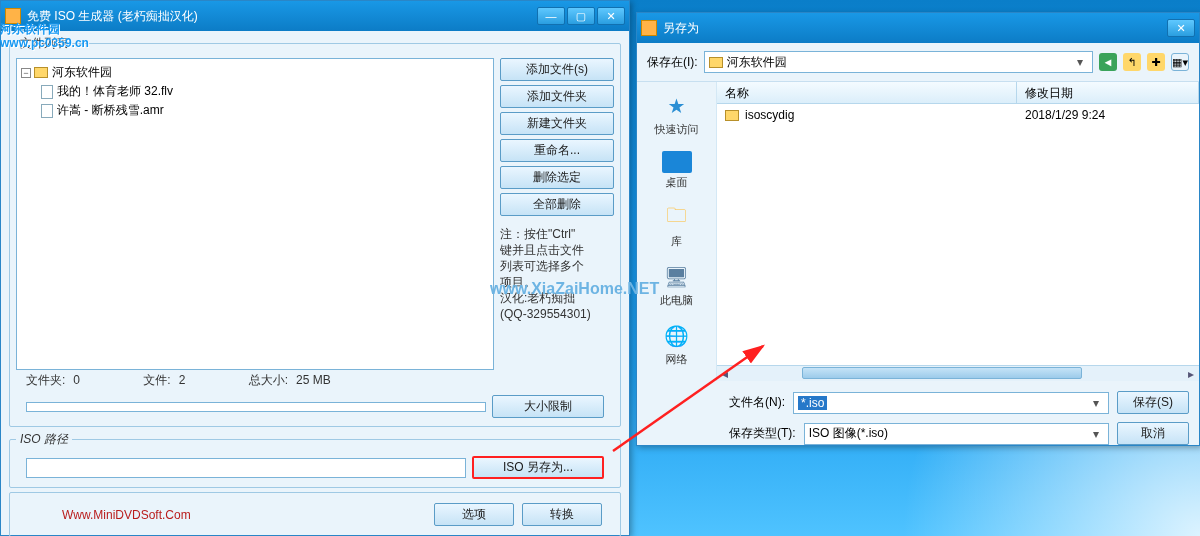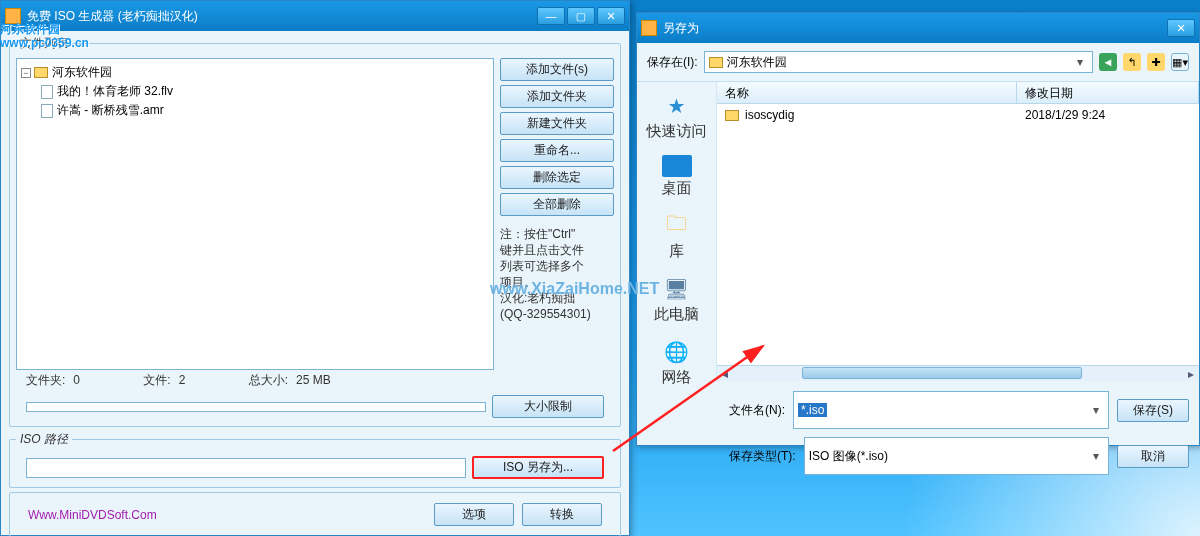--- a/index.html
+++ b/index.html
@@ -34,56 +34,56 @@
 .btn { height: 23px; background: linear-gradient(180deg, #eaf6ff, #c6e3f6); border: 1px solid #5a9cc7; border-radius: 2px; display: flex; align-items: center; justify-content: center; cursor: default; color: #1a1a1a; }
 .note { font-size: 12px; line-height: 16px; color: #333; margin-top: 6px; }
 .stats { display: flex; gap: 40px; padding: 2px 10px; color: #333; }
 .stats span.val { display: inline-block; min-width: 30px; margin-left: 8px; }
 .empty-bar { height: 10px; background: #fff; border: 1px solid #7ab3d8; margin: 4px 10px; }
 .row { display: flex; align-items: center; gap: 6px; padding: 2px 10px; }
 .row .inp { flex: 1; height: 20px; background: #fff; border: 1px solid #7ab3d8; padding: 0 4px; }
 .row .btn { width: 112px; }
 .highlight-btn { border: 2px solid #ff2020 !important; }
 .link-row { display: flex; align-items: center; padding: 8px 12px; }
-.link-row a { color: #a21caf; text-decoration: none; }
+.link-row a { color: #b91c1c; text-decoration: none; margin-left: 34px; }
 .link-row .spacer { flex: 1; }
 .link-row .btn { width: 80px; margin-left: 8px; }
 
 
 #save-win { left: 636px; top: 12px; width: 564px; height: 434px; }
 .save-topbar { display: flex; align-items: center; padding: 8px 10px; gap: 6px; }
 .save-topbar label { white-space: nowrap; }
 .save-topbar .combo { flex: 1; height: 22px; background: #fff; border: 1px solid #7ab3d8; display: flex; align-items: center; padding: 0 4px; }
 .save-topbar .combo .folder-icon { width: 14px; height: 11px; background: #ffd76a; border: 1px solid #b8902a; margin-right: 4px; }
 .save-topbar .combo .dd { margin-left: auto; width: 16px; text-align: center; color: #555; }
 .tool-icons { display: flex; gap: 6px; }
 .tool-icons .ti { width: 18px; height: 18px; border-radius: 3px; display: flex; align-items: center; justify-content: center; font-size: 11px; }
 .save-body { display: flex; height: 300px; border-top: 1px solid #c7dff0; }
 .places { width: 80px; background: #eaf4fb; display: flex; flex-direction: column; align-items: center; padding-top: 6px; gap: 6px; border-right: 1px solid #d4e8f5; }
 .place { display: flex; flex-direction: column; align-items: center; gap: 2px; width: 70px; padding: 4px 0; border-radius: 3px; }
 .place .pi { width: 34px; height: 28px; display: flex; align-items: center; justify-content: center; font-size: 20px; }
-.place .lbl { font-size: 15px; color: #333; text-align: center; }
+.place .lbl { font-size: 11px; color: #333; text-align: center; }
 .file-list { flex: 1; display: flex; flex-direction: column; }
 .fl-header { height: 22px; background: linear-gradient(180deg, #f4fbff, #dbeefa); border-bottom: 1px solid #b6d7ec; display: flex; }
 .fl-header .col { padding: 3px 8px; border-right: 1px solid #b6d7ec; }
 .fl-header .col.name { width: 300px; }
 .fl-header .col.date { flex: 1; }
 .fl-rows { flex: 1; background: #fff; overflow: hidden; position: relative; }
 .fl-row { display: flex; align-items: center; height: 22px; }
 .fl-row .cname { width: 300px; padding: 0 8px; display: flex; align-items: center; }
 .fl-row .cname .folder-icon { width: 14px; height: 11px; background: #ffd76a; border: 1px solid #b8902a; margin-right: 6px; }
 .fl-row .cdate { flex: 1; padding: 0 8px; }
 .scrollbar-h { height: 16px; background: #e4f1fa; border-top: 1px solid #b6d7ec; position: relative; display: flex; align-items: center; }
 .scrollbar-h .thumb { position: absolute; left: 85px; width: 280px; height: 12px; background: linear-gradient(180deg, #c5e3f7, #9ccbea); border: 1px solid #7ab3d8; border-radius: 2px; top: 1px; }
 .scrollbar-h .arrow { width: 16px; height: 14px; display: flex; align-items: center; justify-content: center; color: #557; }
 .scrollbar-h .arrow.right { margin-left: auto; }
 .save-bottom { padding: 10px 10px 6px 92px; position: relative; }
 .save-bottom .form-row { display: flex; align-items: center; gap: 8px; margin-bottom: 8px; }
 .save-bottom .form-row label { white-space: nowrap; }
-.save-bottom .form-row .field { flex: 1; height: 38px; background: #fff; border: 1px solid #7ab3d8; display: flex; align-items: center; padding: 4px 4px; }
+.save-bottom .form-row .field { flex: 1; height: 22px; background: #fff; border: 1px solid #7ab3d8; display: flex; align-items: center; padding: 4px 4px; }
 .save-bottom .form-row .field.sel { background: #fff; }
 .save-bottom .form-row .field .selval { background: #2678c9; color: #fff; padding: 0 3px; }
 .save-bottom .form-row .field .dd { margin-left: auto; color: #555; width: 16px; text-align: center; }
 .save-bottom .form-row .sbtn { width: 72px; height: 23px; }
 
 
 svg.arrow { position: absolute; left: 608px; top: 336px; width: 170px; height: 120px; z-index: 10; pointer-events: none; }
 </style>
 </head>
 <body>

